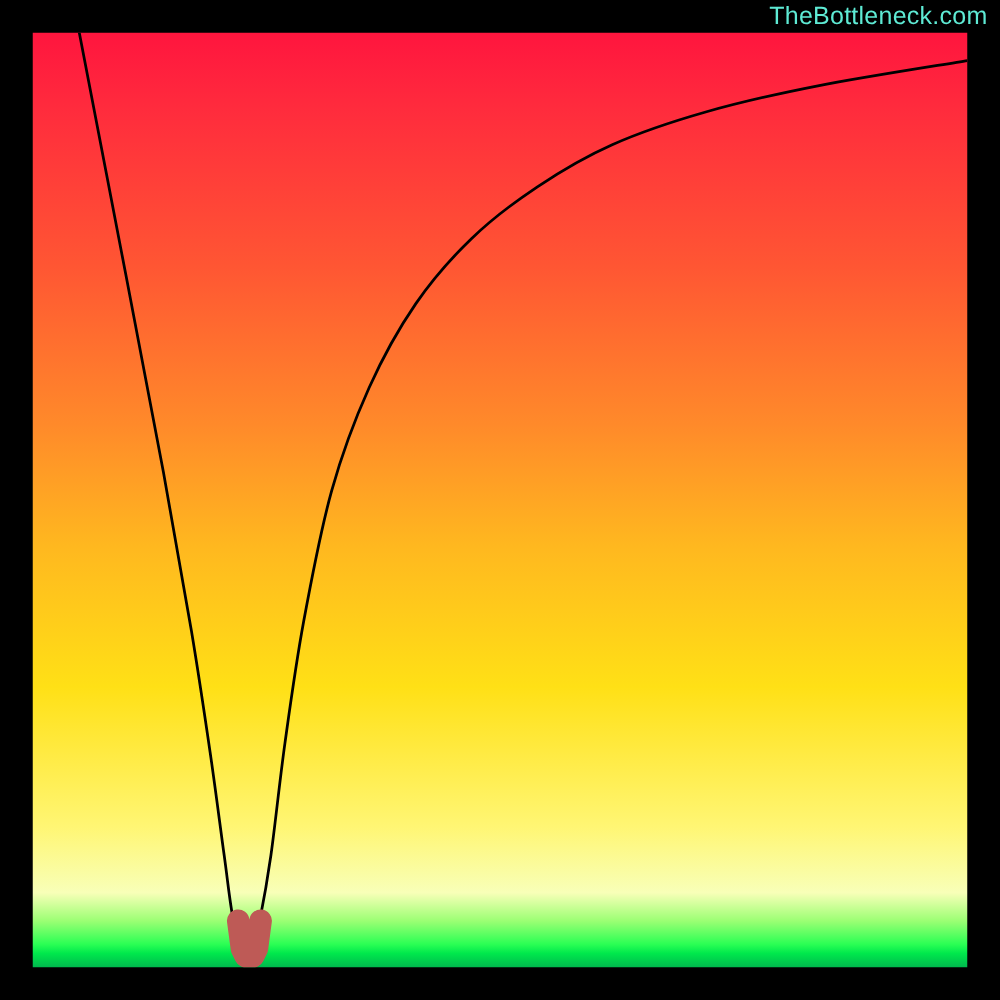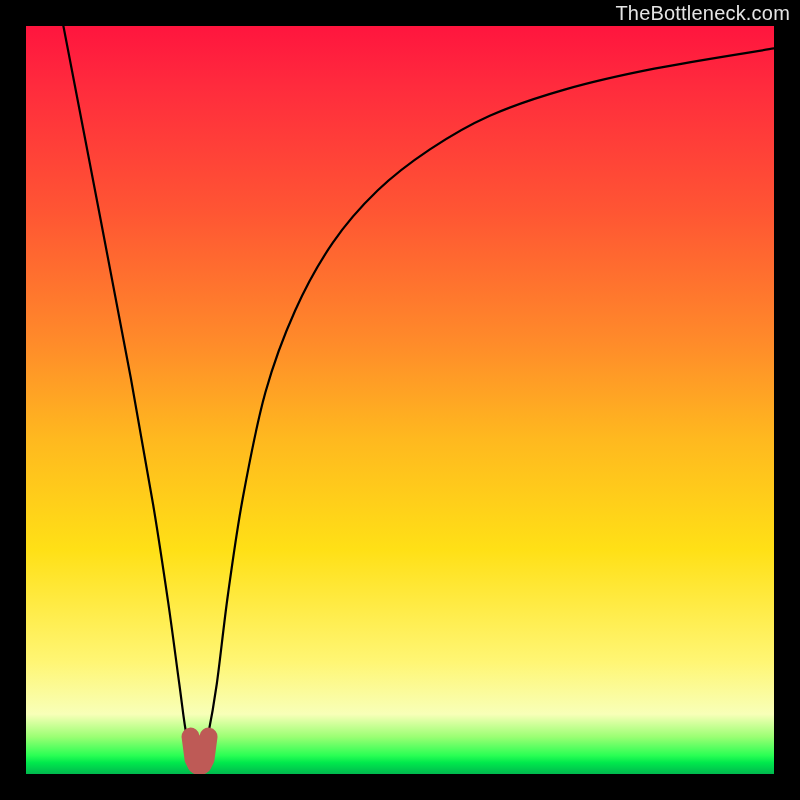--- a/index.html
+++ b/index.html
@@ -46,21 +46,21 @@
   svg.curve {
     position: absolute;
     inset: 0;
     width: 100%;
     height: 100%;
   }
   .watermark {
     position: absolute;
     top: 2px;
     right: 10px;
-    color: #e5e5e5;
+    color: #5eead4;
     font-size: 20px;
     font-weight: 400;
     letter-spacing: 0.2px;
     user-select: none;
   }
 </style>
 </head>
 <body>
 
 <div class="frame">

